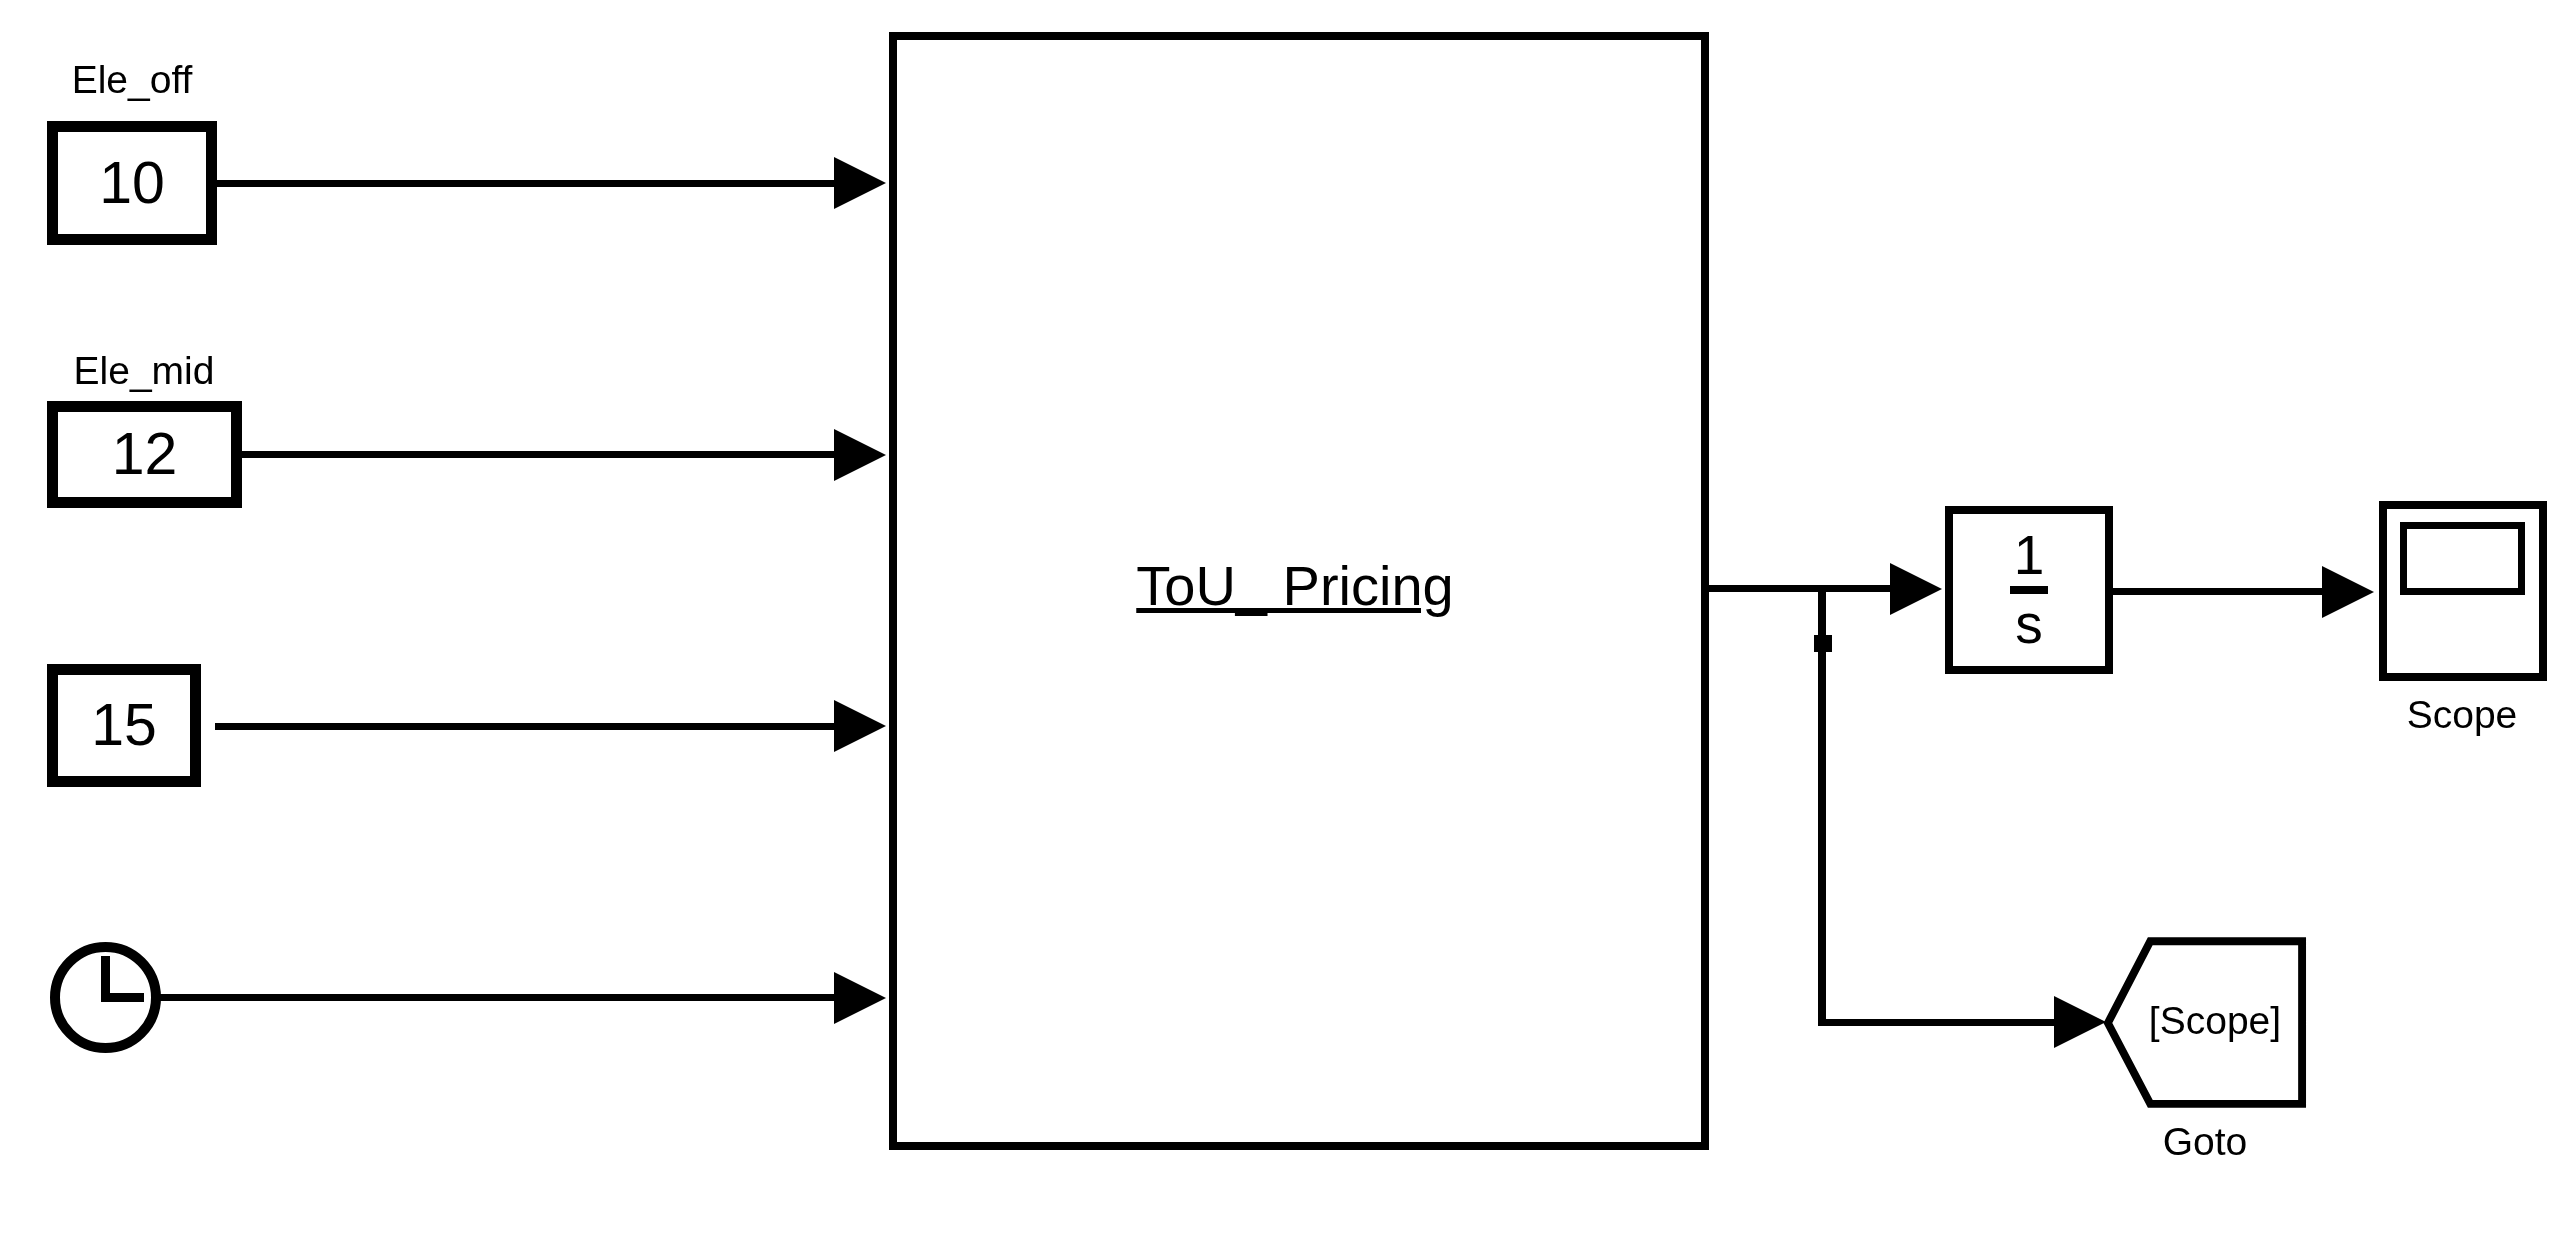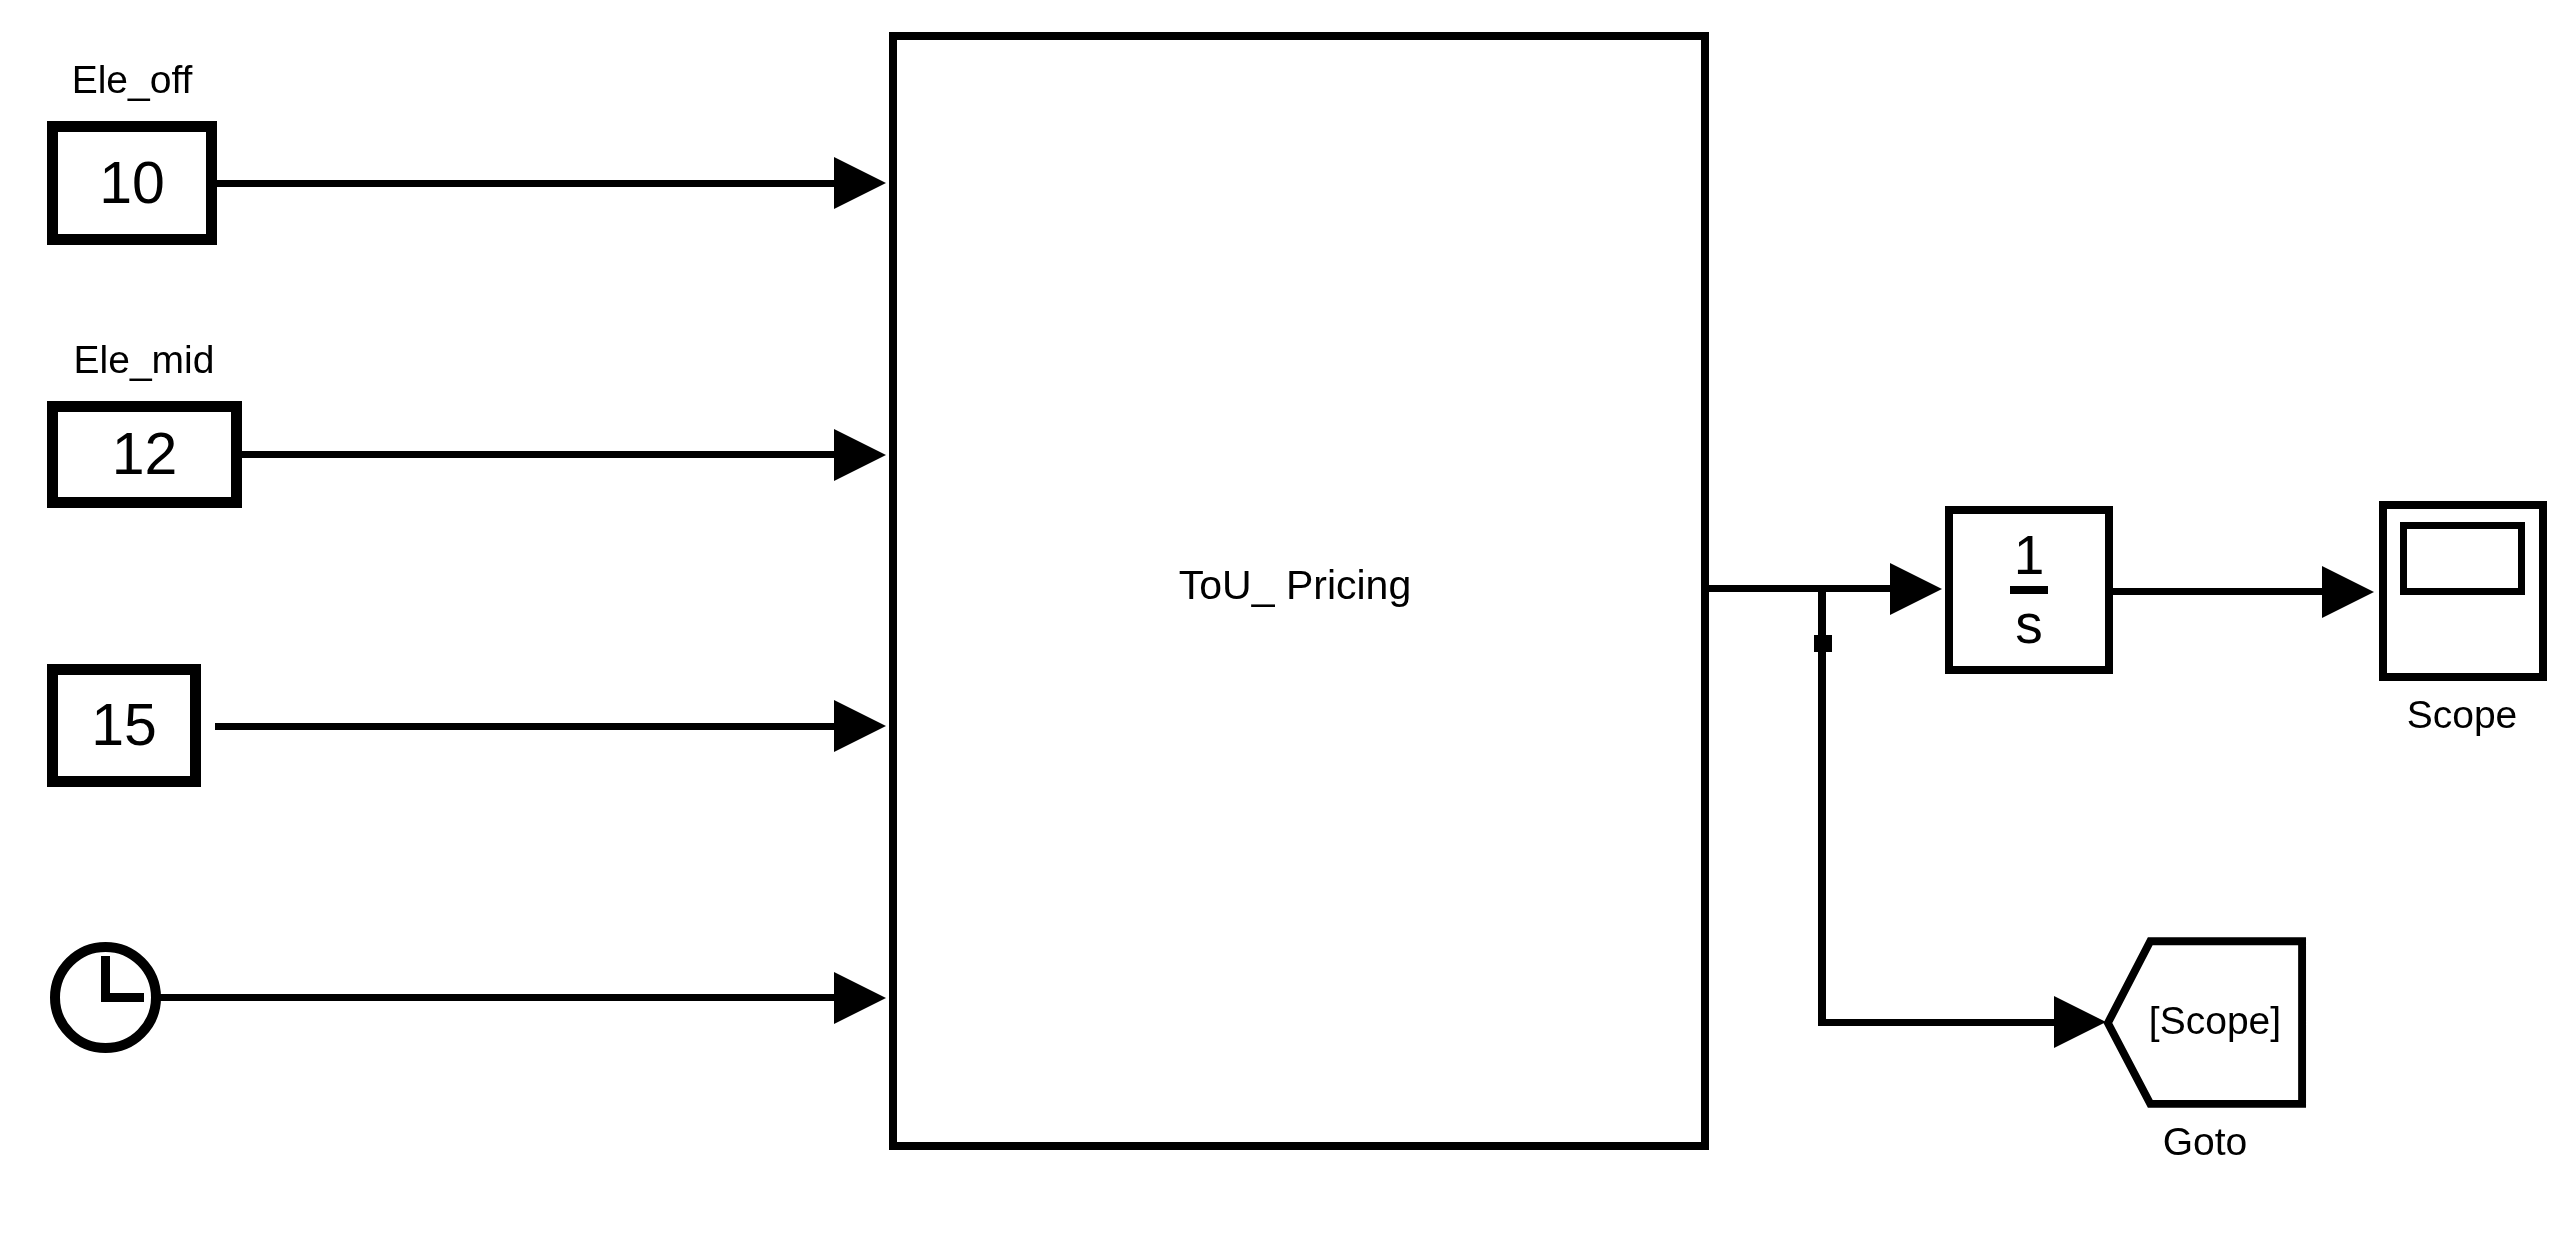--- a/index.html
+++ b/index.html
@@ -53,33 +53,33 @@
   <div class="wire" style="left:2111px;top:588px;width:223px;height:7px;"></div>
 
   <div class="blk const" style="left:47px;top:121px;width:170px;height:124px;">
     <span class="value">10</span>
   </div>
   <div class="label" style="left:132px;top:50px;">Ele_off</div>
 
   <div class="blk const" style="left:47px;top:401px;width:195px;height:107px;">
     <span class="value">12</span>
   </div>
-  <div class="label" style="left:144px;top:330px;">Ele_mid</div>
+  <div class="label" style="left:144px;top:341px;">Ele_mid</div>
 
   <div class="blk const" style="left:47px;top:664px;width:154px;height:123px;">
     <span class="value">15</span>
   </div>
 
   <div class="clock" style="left:50px;top:942px;width:111px;height:111px;">
     <div class="hand" style="left:41px;top:4px;width:9px;height:45px;"></div>
     <div class="hand" style="left:41px;top:41px;width:43px;height:9px;"></div>
   </div>
 
   <div class="blk" style="left:889px;top:32px;width:820px;height:1118px;"></div>
-  <div class="label" style="left:1295px;top:560px;font-size:41px;line-height:51px;">ToU_ Pricing</div>
+  <div class="label" style="left:1295px;top:560px;font-size:56px;line-height:51px;text-decoration:underline;">ToU_ Pricing</div>
 
   <div class="blk integ" style="left:1945px;top:506px;width:168px;height:168px;">
     <span class="num">1</span>
     <span class="bar"></span>
     <span class="den">s</span>
   </div>
 
   <div class="blk" style="left:2379px;top:501px;width:168px;height:180px;">
     <div class="scope-screen"></div>
   </div>

